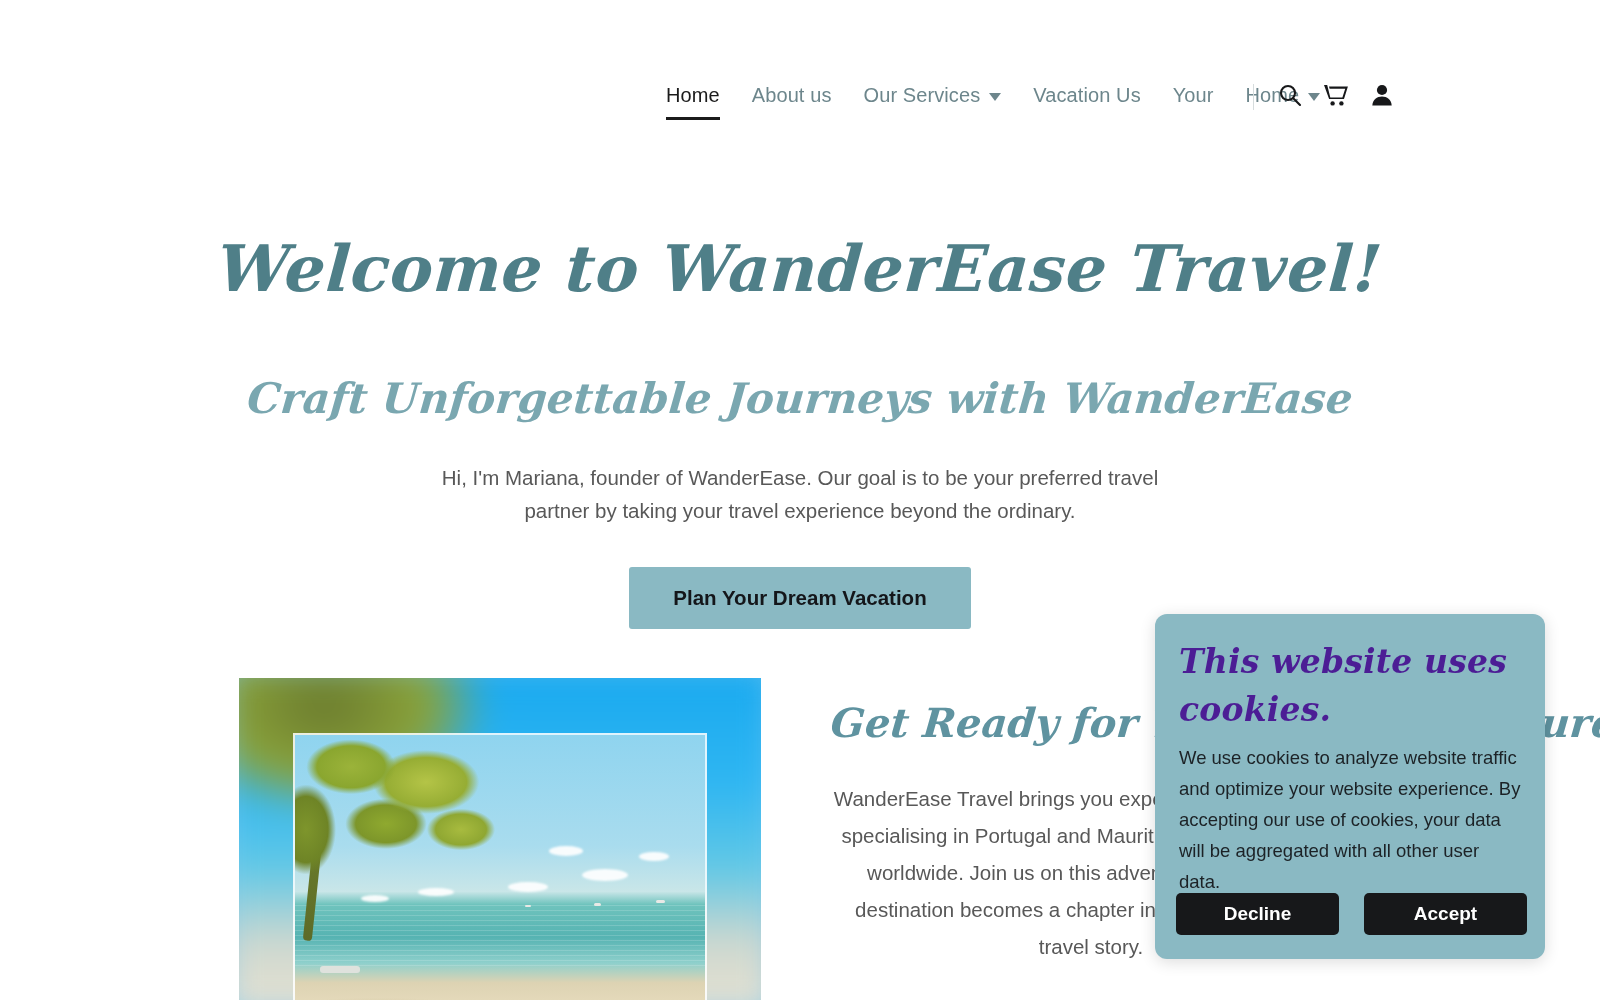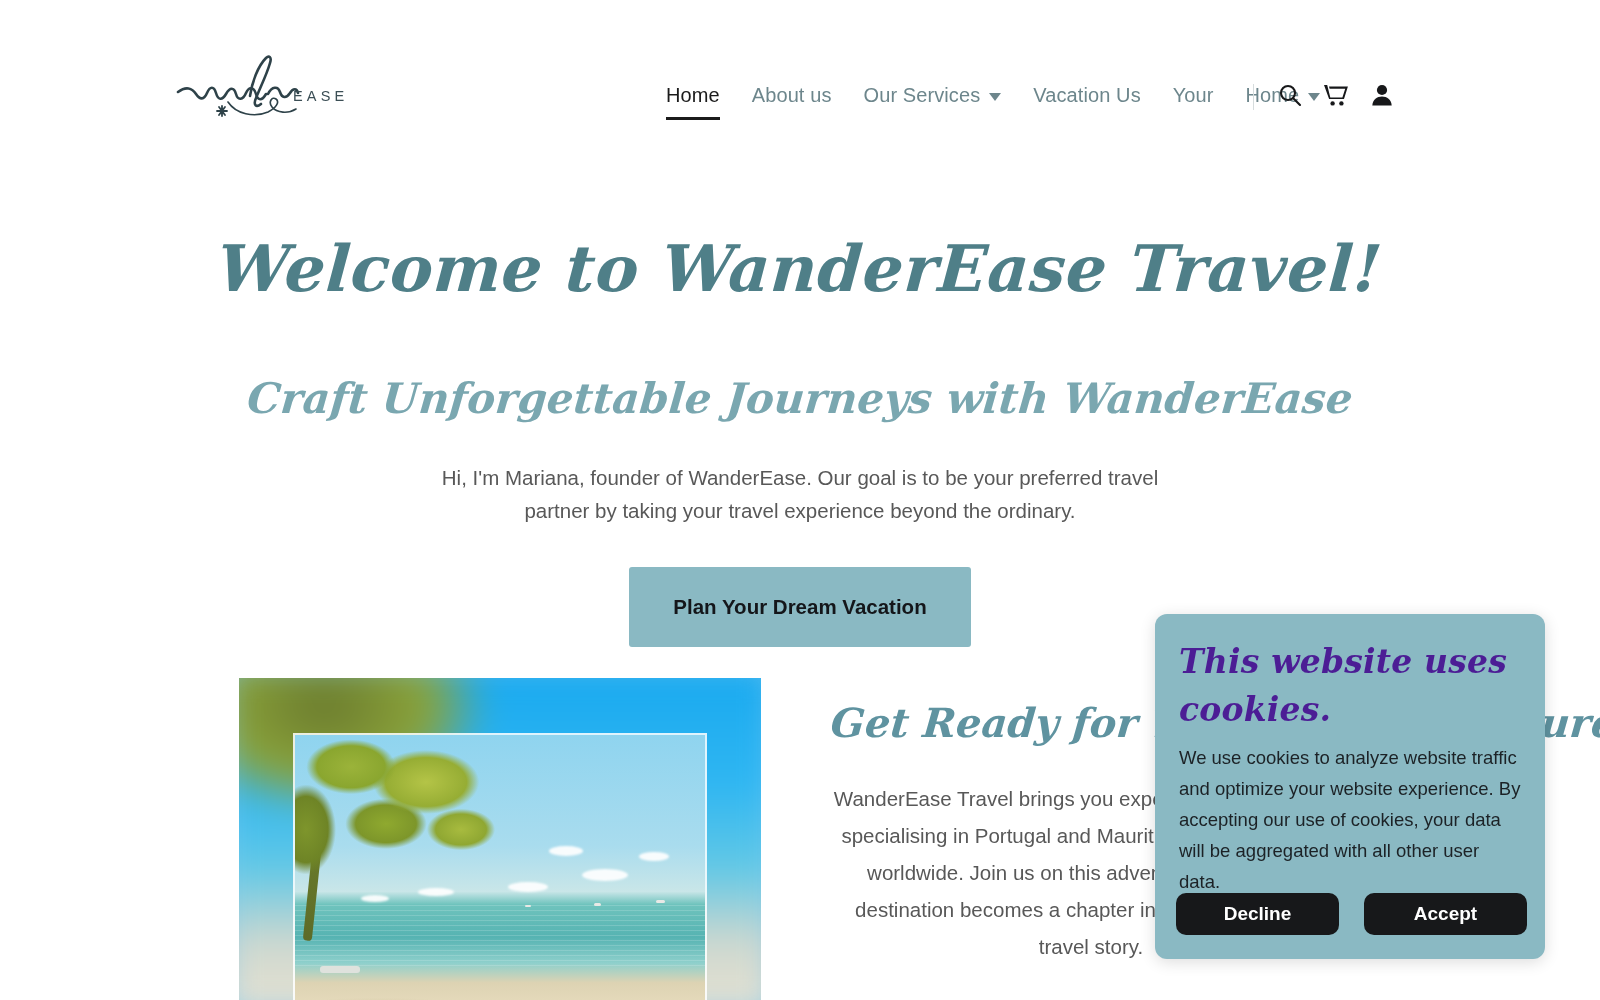--- a/index.html
+++ b/index.html
@@ -137,21 +137,21 @@
     justify-content: center;
     margin-top: 40px;
   }
   .cta-button {
     background: #8ab9c3;
     color: #14161a;
     font-size: 20.5px;
     font-weight: 700;
     border: none;
     border-radius: 3px;
-    padding: 28px 44px;
+    padding: 19px 44px;
     cursor: pointer;
     font-family: "Liberation Sans", sans-serif;
   }
 
   
   .content-row {
     position: absolute;
     top: 678px;
     left: 0;
     width: 1600px;
@@ -285,45 +285,34 @@
     position: absolute;
     left: 21px;
     bottom: 24px;
     display: flex;
     gap: 25px;
   }
   .cookie-btn {
     background: #17181a;
     color: #ffffff;
     border: none;
-    border-radius: 10px;
+    border-radius: 5px;
     font-size: 19px;
     font-weight: 700;
     width: 163px;
     height: 42px;
     cursor: pointer;
     font-family: "Liberation Sans", sans-serif;
   }
 </style>
 </head>
 <body>
 
 <header class="site-header">
 
-  <a class="logo-wrap">
-    <svg class="logo-svg" width="180" height="76" viewBox="0 0 180 76">
-      <path d="M2 40 C10 34, 16 36, 20 42 C24 48, 28 48, 31 41 C34 34, 38 34, 40 41 C42 48, 46 49, 50 42 C54 35, 58 35, 60 42
-               C62 49, 67 48, 70 41 C73 34, 78 35, 80 42 C82 49, 86 49, 90 42" fill="none" stroke="#2e4249" stroke-width="2.6" stroke-linecap="round"></path>
-      <path d="M74 44 C76 30, 82 14, 90 6 C93 3, 96 5, 94 11 C91 22, 84 36, 80 46 C77 53, 80 56, 85 52" fill="none" stroke="#2e4249" stroke-width="2.6" stroke-linecap="round"></path>
-      <path d="M92 42 C96 34, 102 34, 104 40 C106 46, 110 47, 114 41 C117 36, 121 36, 122 41" fill="none" stroke="#2e4249" stroke-width="2.6" stroke-linecap="round"></path>
-      <path d="M52 50 C60 62, 78 66, 92 60 C100 56, 104 50, 100 47 C96 44, 92 50, 96 55 C101 61, 112 62, 120 57" fill="none" stroke="#2e4249" stroke-width="1.6" stroke-linecap="round"></path>
-      <path d="M46 54 l0 10 M41 59 l10 0 M43 55 l6 8 M49 55 l-6 8" fill="none" stroke="#2e4249" stroke-width="1.8" stroke-linecap="round"></path>
-      <text x="117" y="49" font-family="'Liberation Sans', sans-serif" font-size="14.5" letter-spacing="4.2" fill="#3b4e55">EASE</text>
-    </svg>
-  </a>
 
   <nav class="main-nav">
     <div class="nav-item active">
       <span>Home</span>
       <span class="nav-underline"></span>
     </div>
     <div class="nav-item">
       <span>About us</span>
     </div>
     <div class="nav-item">

